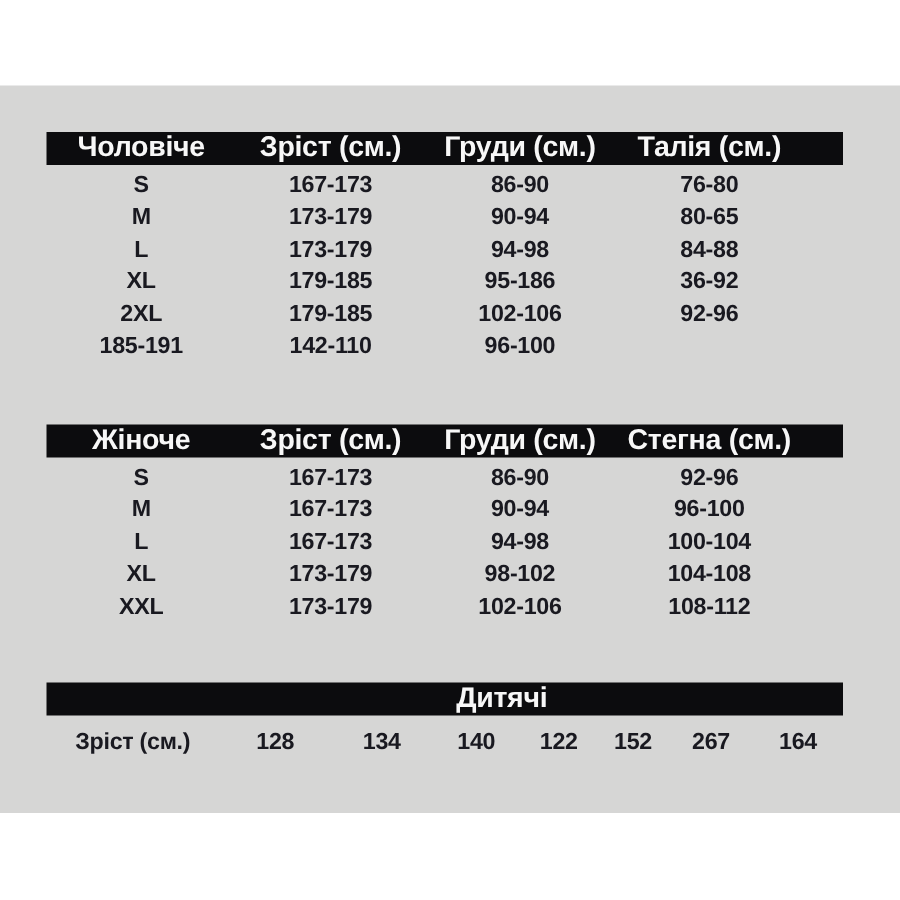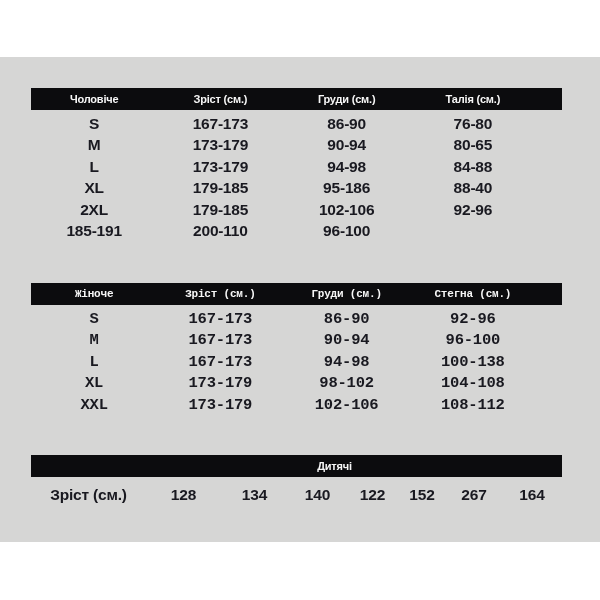--- a/index.html
+++ b/index.html
@@ -19,37 +19,37 @@
     background: #d6d6d5;
     padding-top: 31px;
   }
   .size-table { margin-left: 31px; width: 531px; }
   .bar {
     height: 22px;
     background: #0c0c0e;
     color: #f7f7f7;
     align-items: center;
     text-align: center;
-    font-size: 11px;
+    font-size: 19px;
     letter-spacing: -0.2px;
   }
   .grid4 {
     display: grid;
     grid-template-columns: repeat(4, 1fr);
     padding-right: 26px;
   }
   .tbody { margin-top: 3px; }
   .trow {
     height: 21.5px;
     align-items: center;
     text-align: center;
     font-size: 15.5px;
     letter-spacing: -0.2px;
   }
-  .women-table { margin-top: 41px; font-family: Liberation Mono, monospace; }
+  .women-table { margin-top: 41px; }
   .kids-table  { margin-top: 39.5px; }
   .kids-bar { display: block; line-height: 22px; }
   .kids-bar .kids-title { position: relative; left: 38px; }
   .kids-row {
     display: grid;
     grid-template-columns: 115px 75px 67px 59px 51px 48px 56px 60px;
     margin-top: 4px;
     height: 28px;
     align-items: center;
     text-align: center;
@@ -86,31 +86,31 @@
       <div class="trow grid4">
         <div class="cell">L</div>
         <div class="cell">173-179</div>
         <div class="cell">94-98</div>
         <div class="cell">84-88</div>
       </div>
       <div class="trow grid4">
         <div class="cell">XL</div>
         <div class="cell">179-185</div>
         <div class="cell">95-186</div>
-        <div class="cell">88-40</div>
+        <div class="cell">36-92</div>
       </div>
       <div class="trow grid4">
         <div class="cell">2XL</div>
         <div class="cell">179-185</div>
         <div class="cell">102-106</div>
         <div class="cell">92-96</div>
       </div>
       <div class="trow grid4">
         <div class="cell">185-191</div>
-        <div class="cell">200-110</div>
+        <div class="cell">142-110</div>
         <div class="cell">96-100</div>
       </div>
     </div>
   </div>
 
   <div class="size-table women-table">
     <div class="bar grid4">
       <div class="hcell">Жіноче</div>
       <div class="hcell">Зріст (см.)</div>
       <div class="hcell">Груди (см.)</div>
@@ -126,21 +126,21 @@
       <div class="trow grid4">
         <div class="cell">M</div>
         <div class="cell">167-173</div>
         <div class="cell">90-94</div>
         <div class="cell">96-100</div>
       </div>
       <div class="trow grid4">
         <div class="cell">L</div>
         <div class="cell">167-173</div>
         <div class="cell">94-98</div>
-        <div class="cell">100-138</div>
+        <div class="cell">100-104</div>
       </div>
       <div class="trow grid4">
         <div class="cell">XL</div>
         <div class="cell">173-179</div>
         <div class="cell">98-102</div>
         <div class="cell">104-108</div>
       </div>
       <div class="trow grid4">
         <div class="cell">XXL</div>
         <div class="cell">173-179</div>

